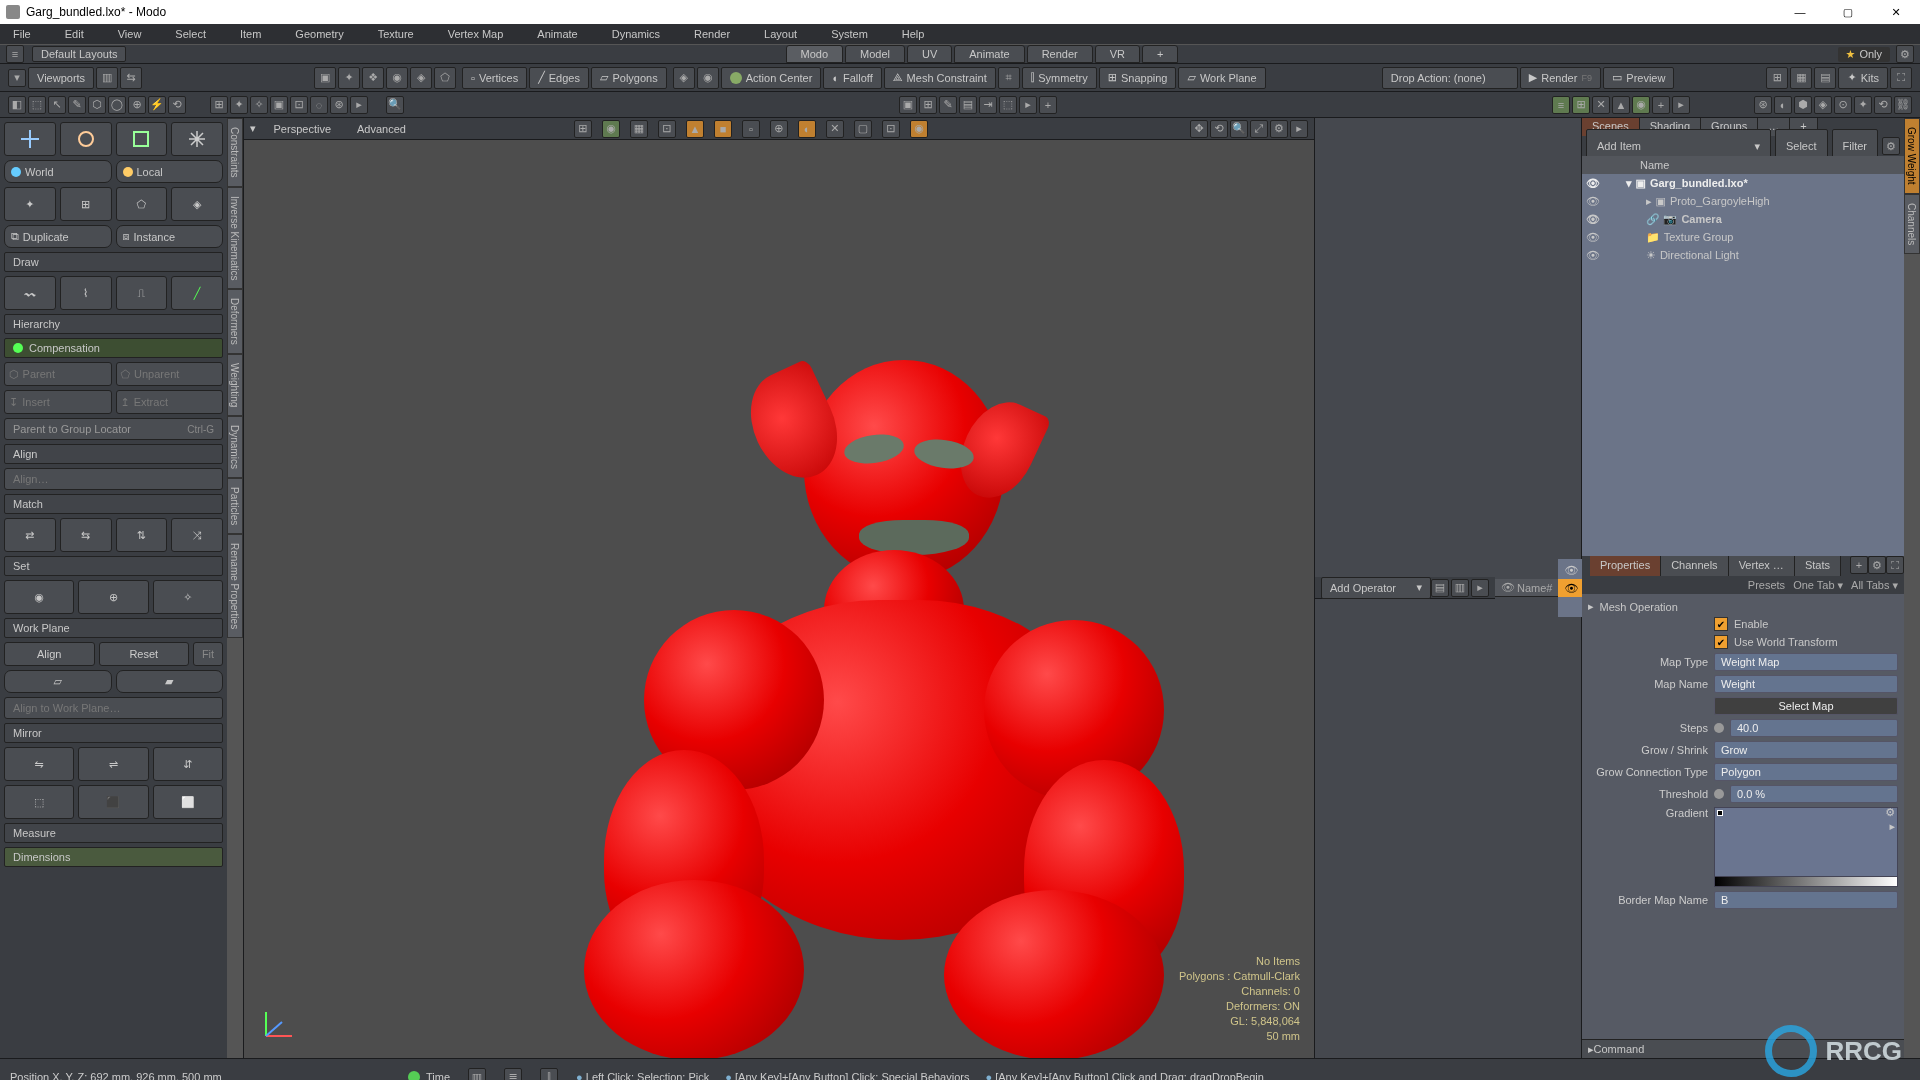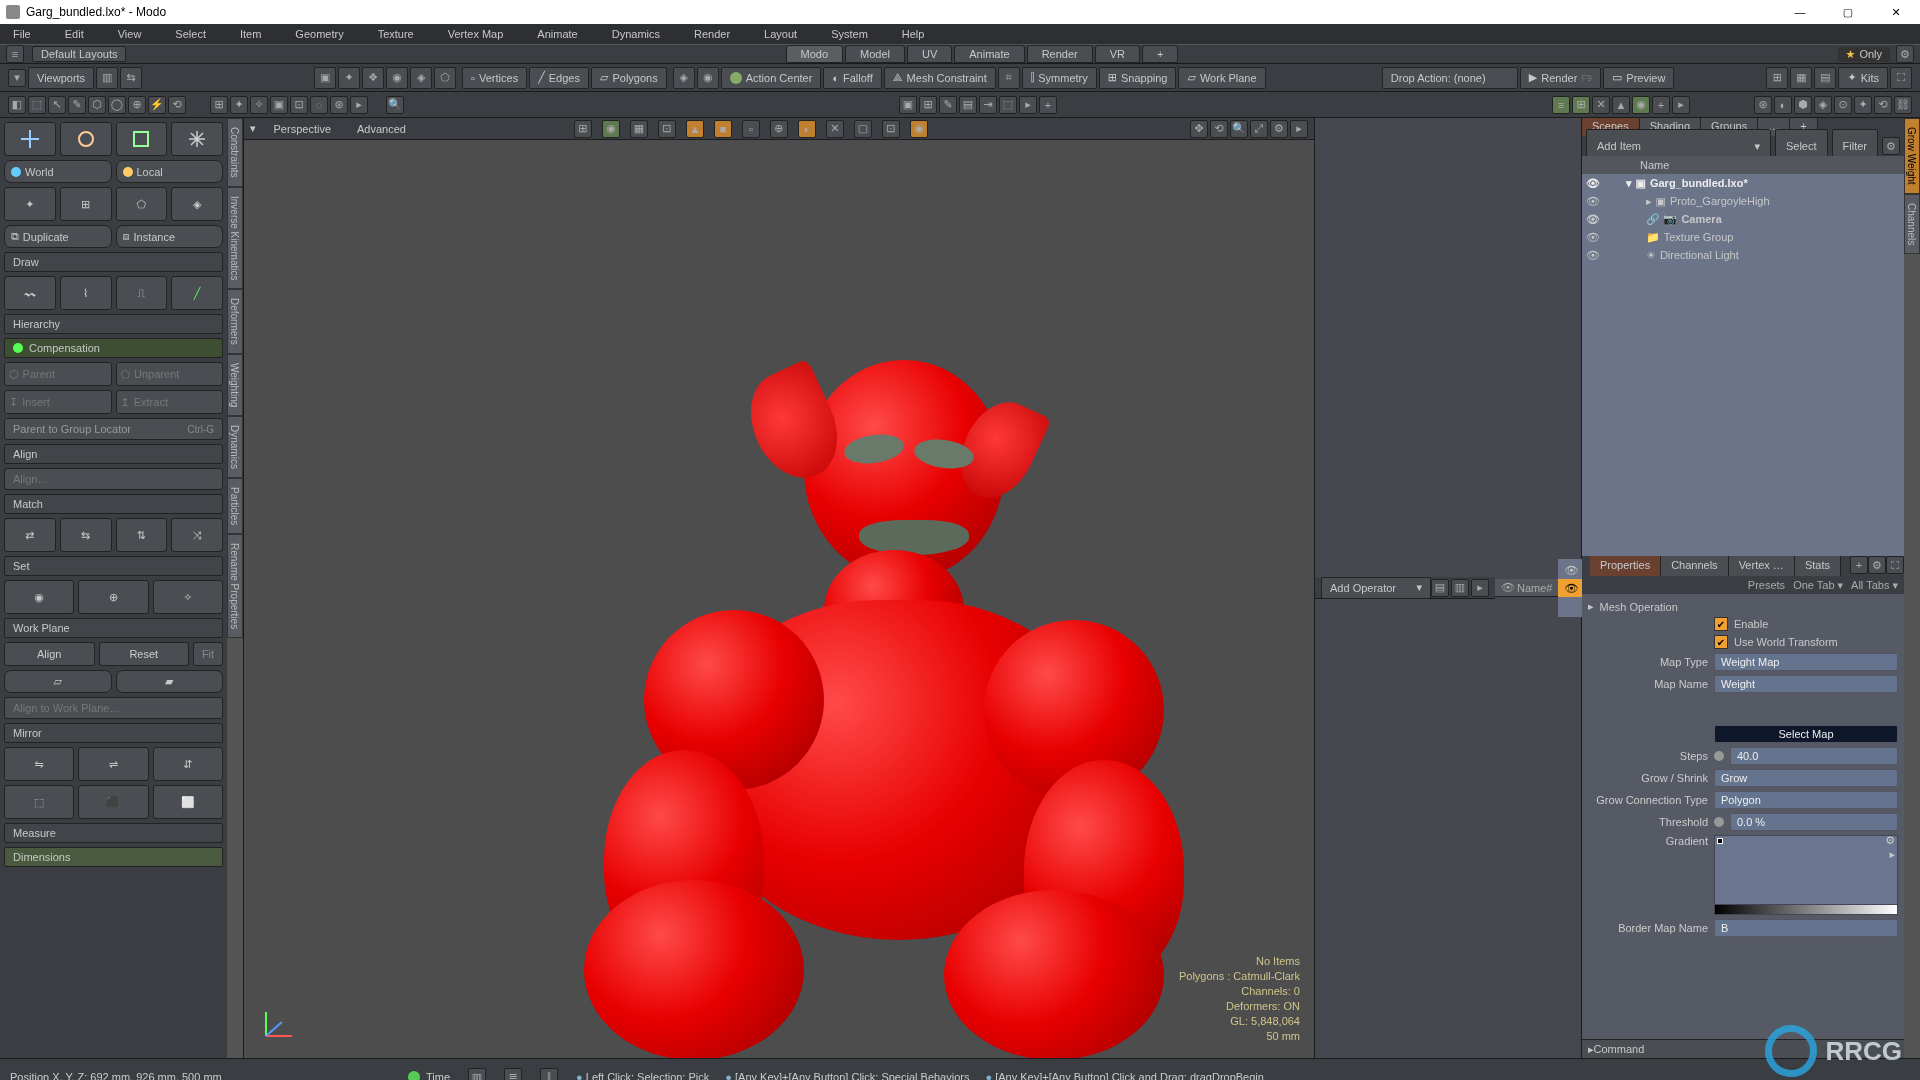--- a/index.html
+++ b/index.html
@@ -647,21 +647,21 @@
       <div class="prow">
             <span class="lbl">Map Type</span>
             <span class="fld">Weight Map</span>
           </div>
       <div class="prow">
             <span class="lbl">Map Name</span>
             <span class="fld">Weight</span>
           </div>
       <div class="prow">
             <span class="lbl"></span>
-            <span class="fld" style="background:#0f172a;justify-content:center;margin-top:28px;">Select Map</span>
+            <span class="fld" style="background:#404040;justify-content:center;">Select Map</span>
           </div>
       <div class="prow">
             <span class="lbl">Steps</span>
             <span style="width:10px;height:10px;border-radius:50%;background:#999;"></span>
             <span class="fld">40.0</span>
           </div>
       <div class="prow">
             <span class="lbl">Grow / Shrink</span>
             <span class="fld">Grow</span>
           </div>

